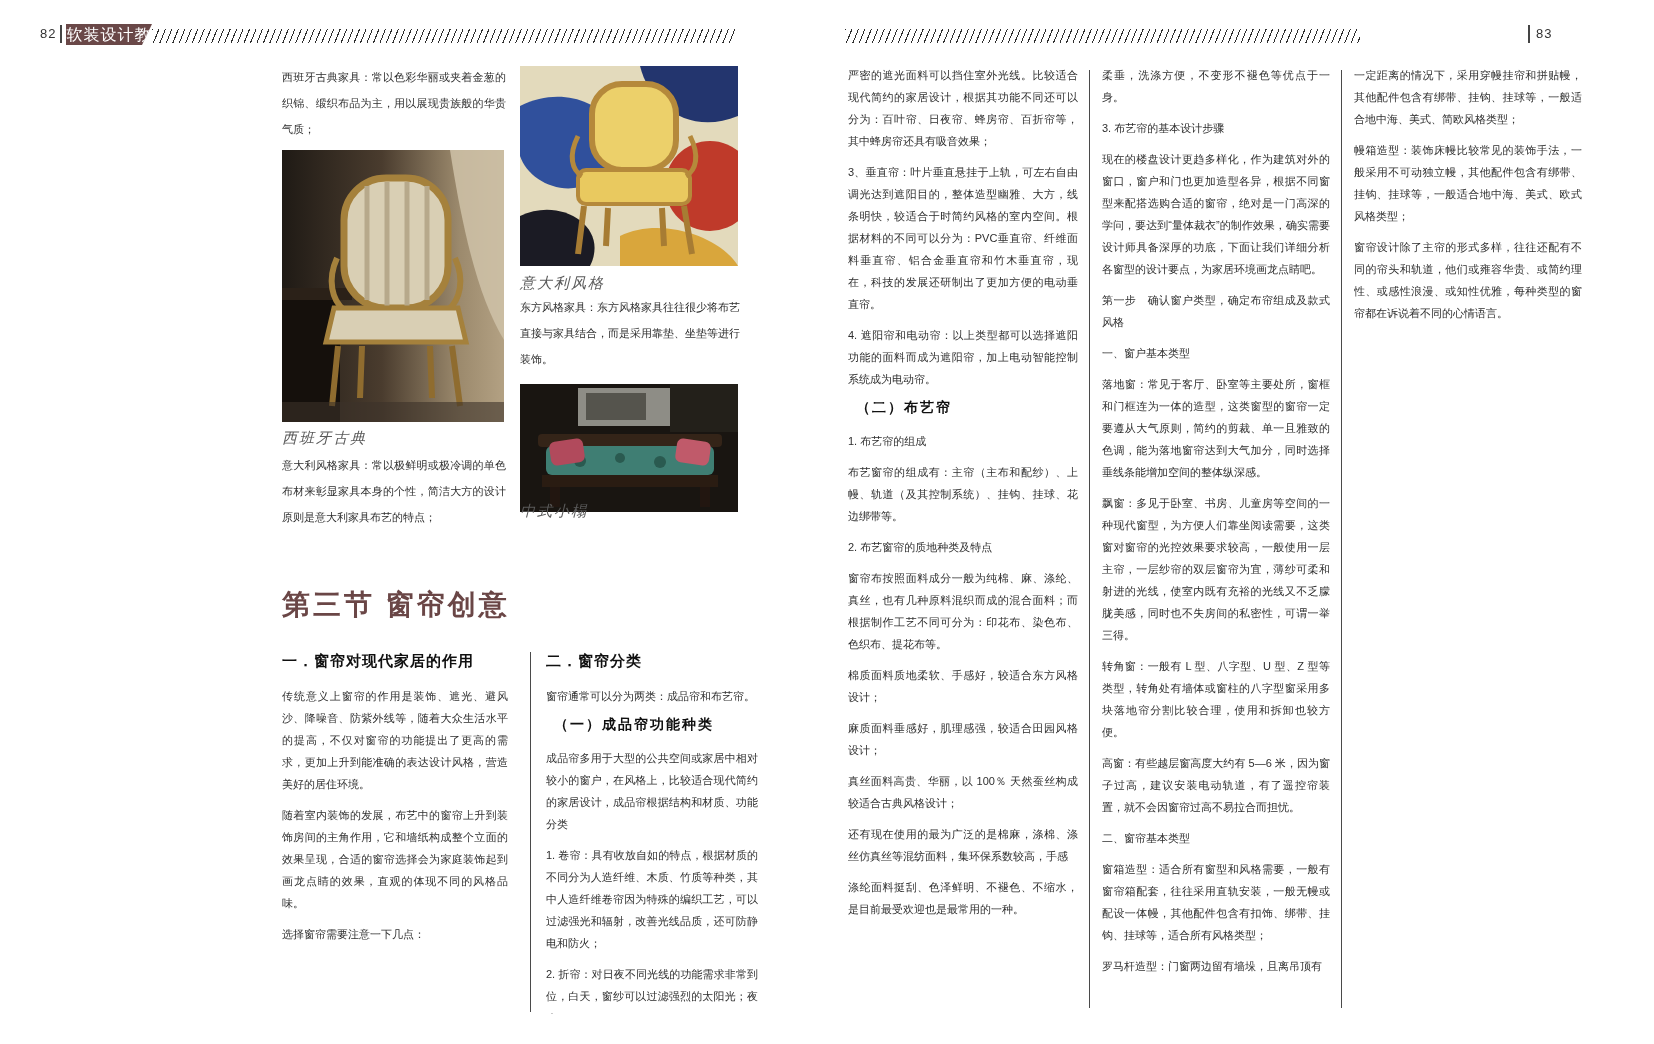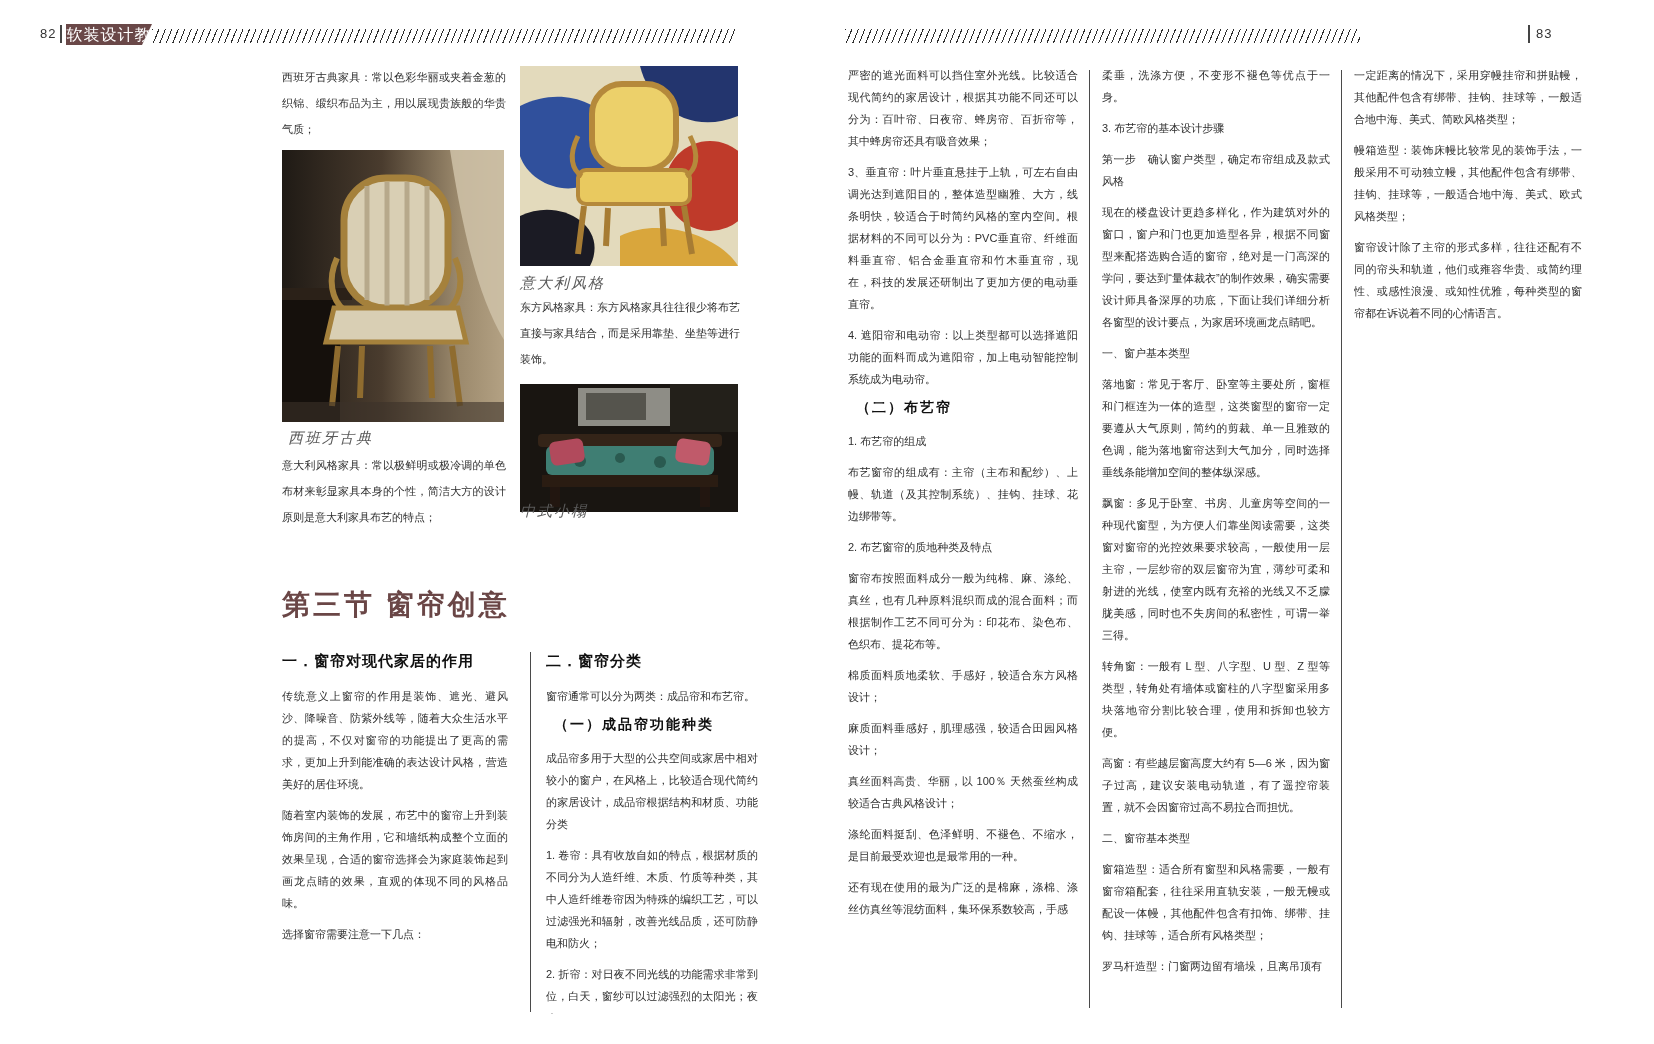--- a/index.html
+++ b/index.html
@@ -67,21 +67,21 @@
     <path d="M168 0 L222 0 L222 190 C198 150 182 90 168 0 Z" fill="#cfc2a8" opacity="0.85"></path>
     <rect x="0" y="148" width="58" height="124" fill="#15100c"></rect>
     <rect x="0" y="138" width="70" height="12" fill="#2b2118"></rect>
     <rect x="62" y="28" width="104" height="130" rx="42" fill="#d9cfb4" stroke="#a5813c" stroke-width="7"></rect>
     <path d="M85 36 V150 M105 32 V156 M125 32 V156 M145 36 V150" stroke="#b7a98b" stroke-width="5" fill="none"></path>
     <path d="M55 108 C45 130 50 150 62 160 M173 108 C183 130 178 150 166 160" stroke="#a5813c" stroke-width="6" fill="none"></path>
     <path d="M52 158 L176 158 L184 192 L44 192 Z" fill="#d9cfb4" stroke="#a5813c" stroke-width="5"></path>
     <path d="M56 196 L50 256 M170 196 L178 256 M80 196 L78 248 M148 196 L150 248" stroke="#8f6c2f" stroke-width="6"></path>
     <rect y="252" width="222" height="20" fill="#3c322a" opacity="0.6"></rect>
   </svg>
-  <div class="caption" style="left:282px;top:429px;margin-left:6px;">西班牙古典</div>
+  <div class="caption" style="left:282px;top:429px;">西班牙古典</div>
 
   <div class="col col-loose" style="left:282px;top:452px;width:224px;height:90px;">
       <div class="para p">意大利风格家具：常以极鲜明或极冷调的单色布材来彰显家具本身的个性，简洁大方的设计原则是意大利家具布艺的特点；</div>
     </div>
 
   <svg class="photo" style="left:520px;top:66px;" width="218" height="200" viewBox="0 0 218 200">
     <rect width="218" height="200" fill="#e3dabc"></rect>
     <path d="M0 40 C60 10 120 60 90 100 C60 140 10 120 0 90 Z" fill="#30509c"></path>
     <path d="M120 0 H218 V50 C170 70 130 40 120 0 Z" fill="#23356e"></path>
     <circle cx="190" cy="120" r="45" fill="#bf3a2a"></circle>
@@ -140,29 +140,29 @@
       <div class="para p">3、垂直帘：叶片垂直悬挂于上轨，可左右自由调光达到遮阳目的，整体造型幽雅、大方，线条明快，较适合于时简约风格的室内空间。根据材料的不同可以分为：PVC垂直帘、纤维面料垂直帘、铝合金垂直帘和竹木垂直帘，现在，科技的发展还研制出了更加方便的电动垂直帘。</div>
       <div class="para p">4. 遮阳帘和电动帘：以上类型都可以选择遮阳功能的面料而成为遮阳帘，加上电动智能控制系统成为电动帘。</div>
       <div class="para h2">（二）布艺帘</div>
       <div class="para p">1. 布艺帘的组成</div>
       <div class="para p">布艺窗帘的组成有：主帘（主布和配纱）、上幔、轨道（及其控制系统）、挂钩、挂球、花边绑带等。</div>
       <div class="para p">2. 布艺窗帘的质地种类及特点</div>
       <div class="para p">窗帘布按照面料成分一般为纯棉、麻、涤纶、真丝，也有几种原料混织而成的混合面料；而根据制作工艺不同可分为：印花布、染色布、色织布、提花布等。</div>
       <div class="para p">棉质面料质地柔软、手感好，较适合东方风格设计；</div>
       <div class="para p">麻质面料垂感好，肌理感强，较适合田园风格设计；</div>
       <div class="para p">真丝面料高贵、华丽，以 100％ 天然蚕丝构成较适合古典风格设计；</div>
+      <div class="para p">还有现在使用的最为广泛的是棉麻，涤棉、涤丝仿真丝等混纺面料，集环保系数较高，手感</div>
       <div class="para p">涤纶面料挺刮、色泽鲜明、不褪色、不缩水，是目前最受欢迎也是最常用的一种。</div>
-      <div class="para p">还有现在使用的最为广泛的是棉麻，涤棉、涤丝仿真丝等混纺面料，集环保系数较高，手感</div>
     </div>
   <div class="vrule" style="left:1089px;top:70px;height:938px;"></div>
   <div class="col" style="left:1102px;top:64px;width:228px;height:950px;">
       <div class="para p">柔垂，洗涤方便，不变形不褪色等优点于一身。</div>
       <div class="para p">3. 布艺帘的基本设计步骤</div>
+      <div class="para p">现在的楼盘设计更趋多样化，作为建筑对外的窗口，窗户和门也更加造型各异，根据不同窗型来配搭选购合适的窗帘，绝对是一门高深的学问，要达到“量体裁衣”的制作效果，确实需要设计师具备深厚的功底，下面让我们详细分析各窗型的设计要点，为家居环境画龙点睛吧。</div>
       <div class="para p">第一步　确认窗户类型，确定布帘组成及款式风格</div>
-      <div class="para p">现在的楼盘设计更趋多样化，作为建筑对外的窗口，窗户和门也更加造型各异，根据不同窗型来配搭选购合适的窗帘，绝对是一门高深的学问，要达到“量体裁衣”的制作效果，确实需要设计师具备深厚的功底，下面让我们详细分析各窗型的设计要点，为家居环境画龙点睛吧。</div>
       <div class="para p">一、窗户基本类型</div>
       <div class="para p">落地窗：常见于客厅、卧室等主要处所，窗框和门框连为一体的造型，这类窗型的窗帘一定要遵从大气原则，简约的剪裁、单一且雅致的色调，能为落地窗帘达到大气加分，同时选择垂线条能增加空间的整体纵深感。</div>
       <div class="para p">飘窗：多见于卧室、书房、儿童房等空间的一种现代窗型，为方便人们靠坐阅读需要，这类窗对窗帘的光控效果要求较高，一般使用一层主帘，一层纱帘的双层窗帘为宜，薄纱可柔和射进的光线，使室内既有充裕的光线又不乏朦胧美感，同时也不失房间的私密性，可谓一举三得。</div>
       <div class="para p">转角窗：一般有 L 型、八字型、U 型、Z 型等类型，转角处有墙体或窗柱的八字型窗采用多块落地帘分割比较合理，使用和拆卸也较方便。</div>
       <div class="para p">高窗：有些越层窗高度大约有 5—6 米，因为窗子过高，建议安装电动轨道，有了遥控帘装置，就不会因窗帘过高不易拉合而担忧。</div>
       <div class="para p">二、窗帘基本类型</div>
       <div class="para p">窗箱造型：适合所有窗型和风格需要，一般有窗帘箱配套，往往采用直轨安装，一般无幔或配设一体幔，其他配件包含有扣饰、绑带、挂钩、挂球等，适合所有风格类型；</div>
       <div class="para p">罗马杆造型：门窗两边留有墙垛，且离吊顶有</div>
     </div>
   <div class="vrule" style="left:1341px;top:70px;height:938px;"></div>

